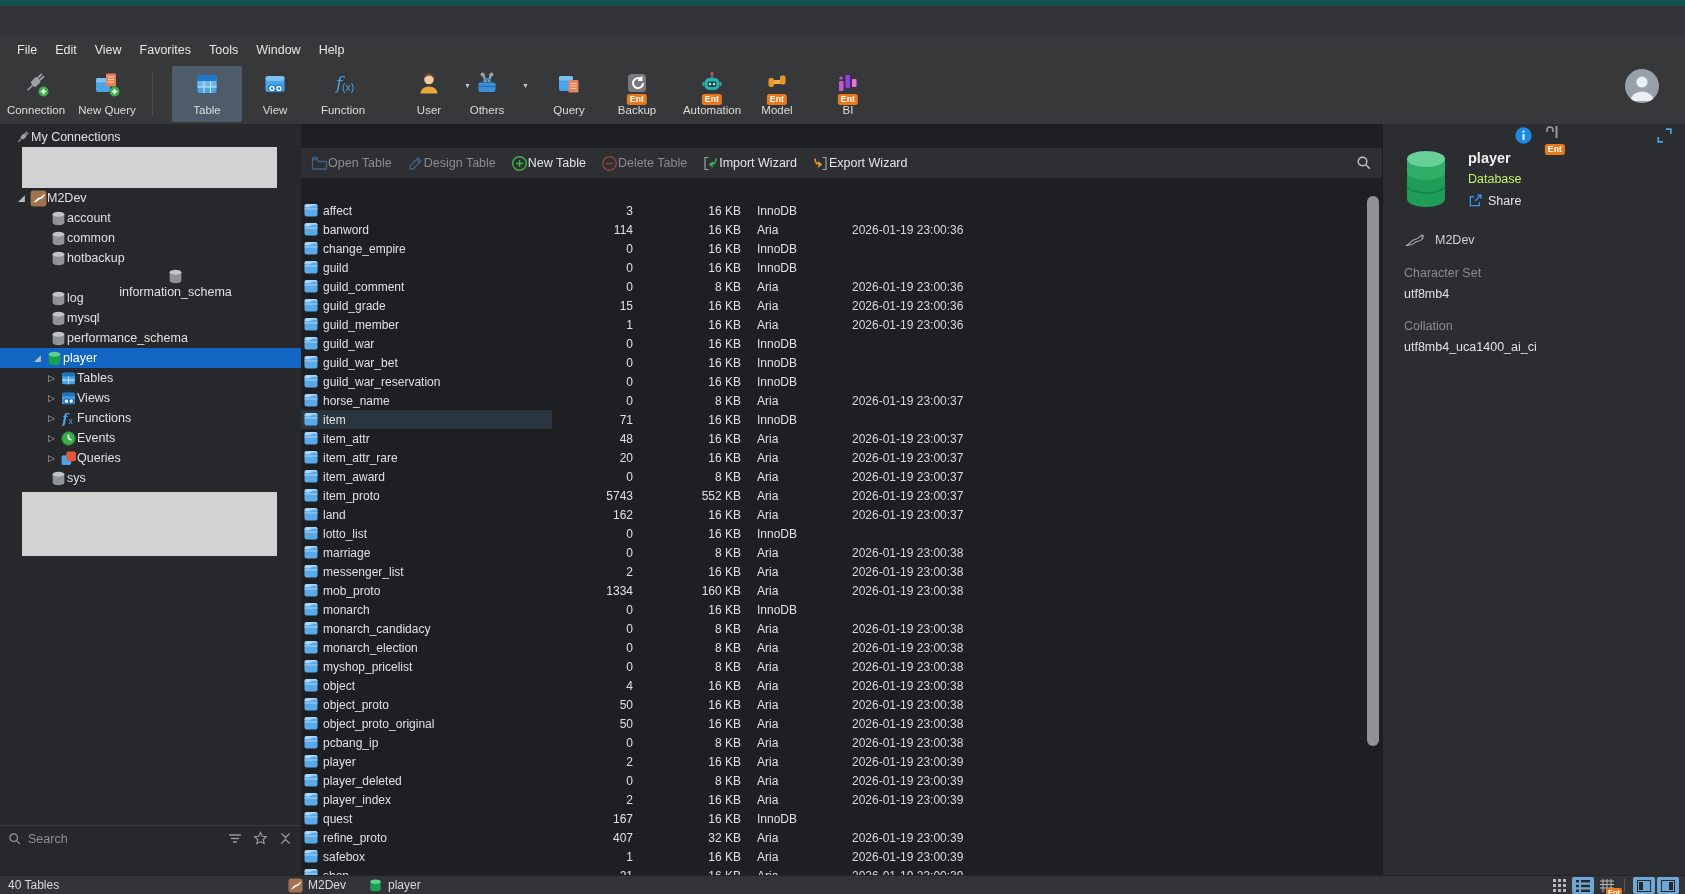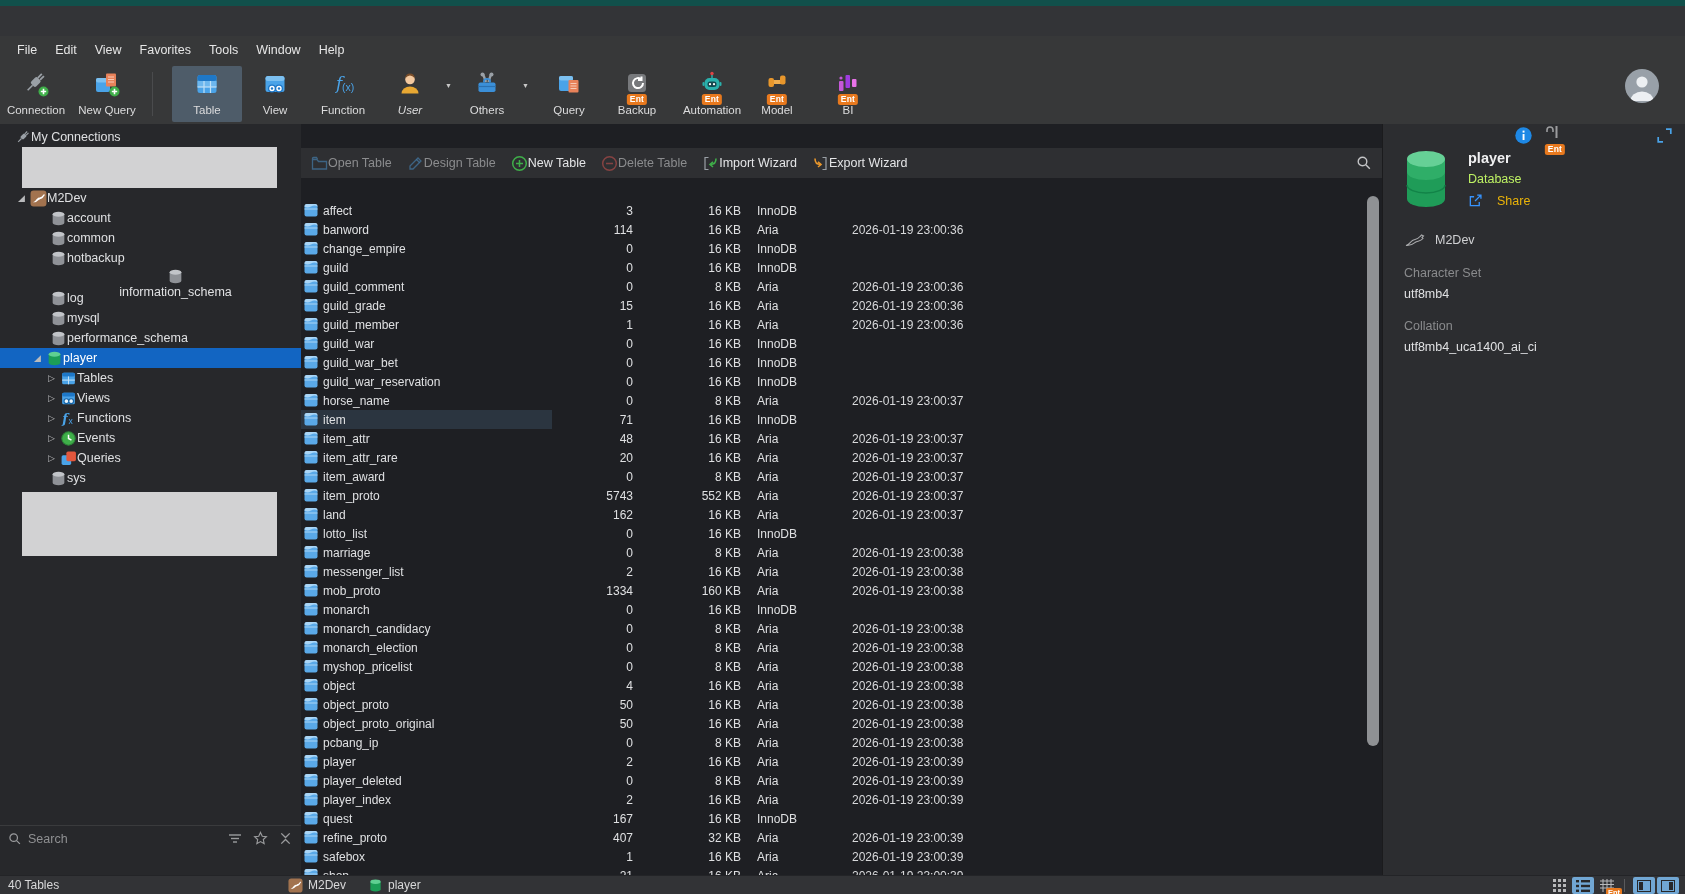--- a/index.html
+++ b/index.html
@@ -77,21 +77,21 @@
 
   
   #right-panel { position:absolute; left:1382px; top:124px; width:303px; height:751px; background:#2c2d30; border-left:1px solid #1b1b1d; }
   #rp-icons { position:absolute; left:0; top:0; width:100%; height:26px; }
   #rp-info { position:absolute; left:131px; top:2px; width:19px; height:19px; }
   #rp-ai { position:absolute; left:160px; top:1px; width:24px; height:24px; }
   #rp-expand { position:absolute; right:12px; top:3px; width:17px; height:17px; }
   #rp-dbicon { position:absolute; left:21px; top:26px; width:44px; height:58px; }
   #rp-title { position:absolute; left:85px; top:26px; font-size:14.5px; font-weight:700; color:#f0f0f1; }
   #rp-subtitle { position:absolute; left:85px; top:48px; font-size:12.5px; color:#bef264; }
-  #rp-share { position:absolute; left:85px; top:69px; display:flex; align-items:center; gap:14px; font-size:12.5px; color:#eab308; }
+  #rp-share { position:absolute; left:85px; top:69px; display:flex; align-items:center; gap:5px; font-size:12.5px; color:#e5e5e5; }
   #rp-conn { position:absolute; left:21px; top:108px; display:flex; align-items:center; gap:9px; font-size:12.5px; color:#d0d1d3; }
   .rp-label { position:absolute; left:21px; font-size:12.5px; color:#8a8b8d; }
   .rp-value { position:absolute; left:21px; font-size:12.5px; color:#e0e1e3; }
 
   
   #status-bar { position:absolute; left:0; top:875px; width:100%; height:19px; background:#323336; border-top:1px solid #232427;
                 display:flex; align-items:center; font-size:12px; color:#d8d8d9; }
   #status-left { margin-left:8px; width:280px; }
   .crumb { display:flex; align-items:center; gap:5px; margin-right:22px; }
   .crumb .t-icon { width:15px; height:15px; }
@@ -194,21 +194,21 @@
         <div class="tb-iconwrap">
           <span style="display: inline-flex; width: 28px; height: 28px; flex: 0 0 auto;">
             <svg viewBox="0 0 28 28" width="100%" height="100%">
               <text x="7" y="19" font-size="17" font-style="italic" fill="#4aa3e8" font-family="DejaVu Serif,serif">f</text>
               <text x="13" y="21" font-size="10.5" fill="#4aa3e8">(x)</text>
             </svg>
           </span>
         </div>
         <div class="tb-label">Function</div>
       </div>
-      <div class="tbtn" style="left: 381px; width: 58px; font-style: italic;">
+      <div class="tbtn" style="left: 400px; width: 58px;">
         <div class="tb-iconwrap">
           <span style="display: inline-flex; width: 28px; height: 28px; flex: 0 0 auto;">
             <svg viewBox="0 0 28 28" width="100%" height="100%">
               <circle cx="14" cy="9.5" r="4.8" fill="#f3c9a0"></circle>
               <path d="M9.2 8.2 a4.8 4.8 0 0 1 9.6 0 q-2.4 -2.6 -4.8 -2.6 q-2.4 0 -4.8 2.6" fill="#7a4e2a"></path>
               <path d="M5.5 23.5 a8.5 7 0 0 1 17 0 z" fill="#e8a833"></path>
             </svg>
           </span>
           <span class="tb-arrow">▼</span>
         </div>

